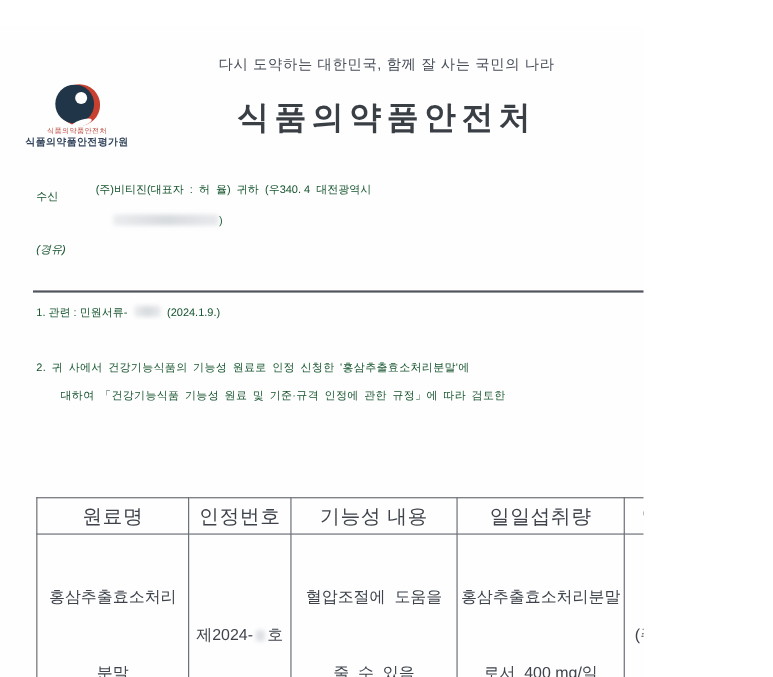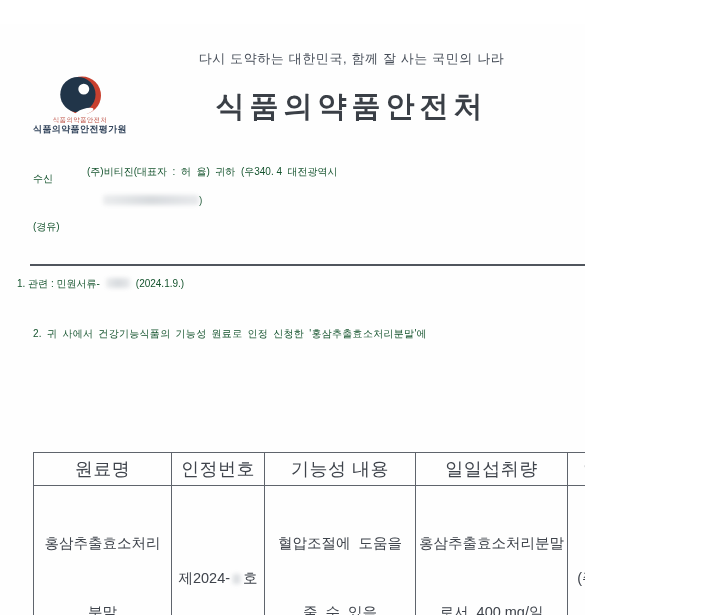--- a/index.html
+++ b/index.html
@@ -9,44 +9,44 @@
     font-family:"Liberation Sans", sans-serif;
     color:#3e434b;
     margin-top:24px;
   }
   .abs { position:absolute; white-space:pre; }
 
   .slogan {
     top:26px; left:0; width:703px; text-align:center;
     font-size:13px; letter-spacing:0.6px; color:#454c57; font-weight:500;
   }
-  .logo-block { top:50px; left:30px; width:100px; text-align:center; white-space:normal; }
+  .logo-block { top:50px; left:20px; width:100px; text-align:center; white-space:normal; }
   .logo-emblem { display:block; margin:0 auto; }
   .logo-line1 { font-size:6.5px; color:#bb4a3e; line-height:8px; letter-spacing:0.3px; }
   .logo-line2 { font-size:9px; color:#33455c; line-height:11px; letter-spacing:0.4px; font-weight:600; }
 
   .agency-title {
     top:63px; left:0; width:703px; text-align:center;
     font-size:29px; font-weight:700; letter-spacing:5px; color:#3a3f46;
   }
 
   .body-text { font-size:10px; color:#14532d; }
 
   .recv-label   { top:148px; left:33px; }
   .recv-line1   { top:141px; left:87px; }
   .recv-line2   { top:171px; left:103px; }
-  .via-line     { top:196px; left:33px; }
+  .via-line     { top:196px; left:33px;font-style:italic; }
   .subject-line { top:219px; left:33px; }
 
   .rule {
     top:240px; left:30px; width:628px; height:0;
     border-top:2px solid #50555d;
   }
 
-  .related-line { top:253px; left:17px; }
+  .related-line { top:253px; left:33px; }
   .para-line1   { top:303px; left:33px; letter-spacing:0.3px; word-spacing:2px;text-align:right; }
   .para-line2   { top:329px; left:55px; letter-spacing:0.3px; word-spacing:2px; }
   .para-line3   { top:355px; left:55px; letter-spacing:0.3px; word-spacing:2px; }
   .bullet-line  { top:400px; left:50px; letter-spacing:0.5px; }
 
   .redact {
     display:inline-block; height:10px; border-radius:2px;
     background:linear-gradient(90deg,#e6e8ea,#ced2d6,#e2e4e7);
     filter:blur(2px); opacity:0.8; vertical-align:-1px;
   }
@@ -91,20 +91,21 @@
   <div class="abs body-text recv-line1">(주)비티진(대표자  :  허  율)  귀하  (우340. 4  대전광역시</div>
   <div class="abs body-text recv-line2"><span class="redact redact-wide"></span><span>)</span></div>
   <div class="abs body-text via-line">(경유)</div>
 
 
   <div class="abs rule"></div>
 
   <div class="abs body-text related-line"><span>1. 관련 : 민원서류-</span><span class="redact redact-small"></span><span>(2024.1.9.)</span></div>
 
   <div class="abs body-text para-line1">2. 귀 사에서 건강기능식품의 기능성 원료로 인정 신청한 '홍삼추출효소처리분말'에</div>
+  <div class="abs body-text para-line2">대하여 「건강기능식품 기능성 원료 및 기준·규격 인정에 관한 규정」에 따라 검토한</div>
 
 
   <table class="approval">
     <colgroup>
       <col style="width:138px">
         <col style="width:93px">
         <col style="width:151px">
       <col style="width:152px">
         <col style="width:87px">
     </colgroup>

